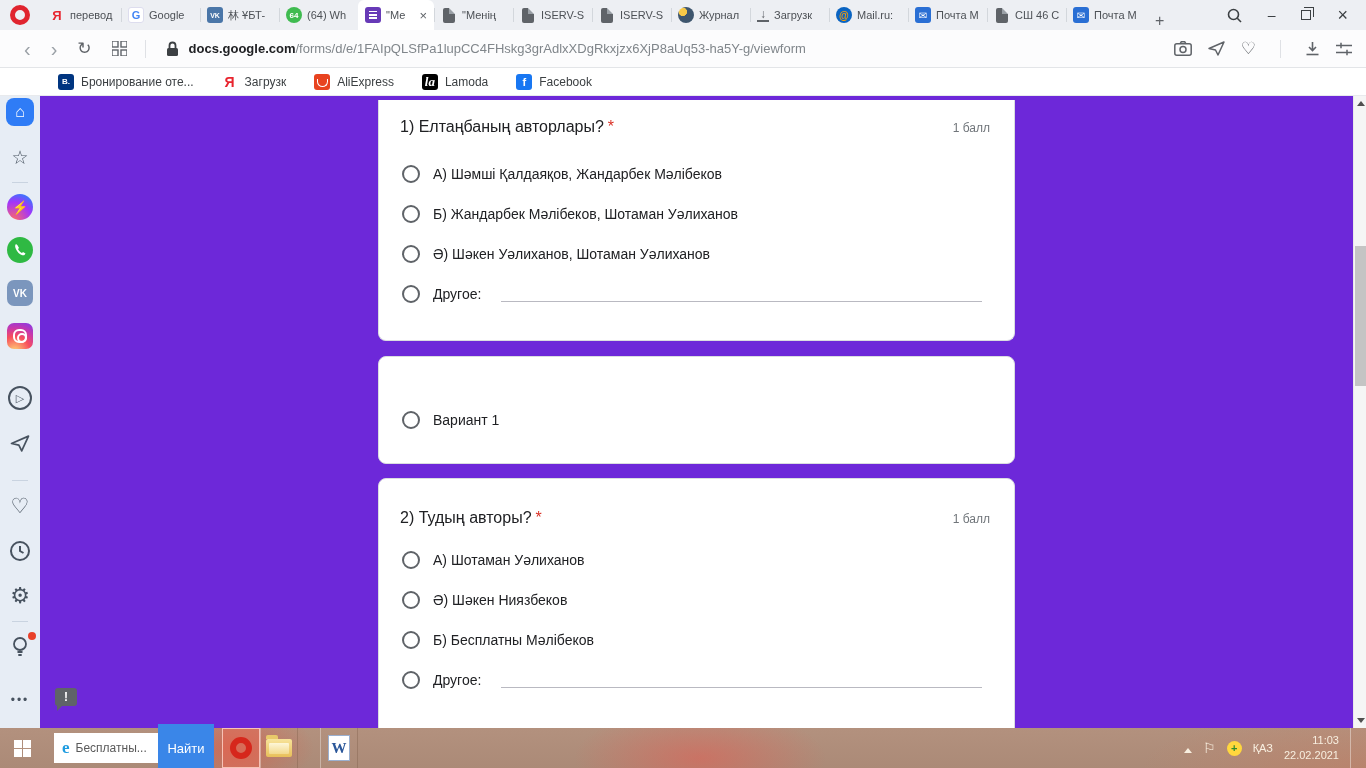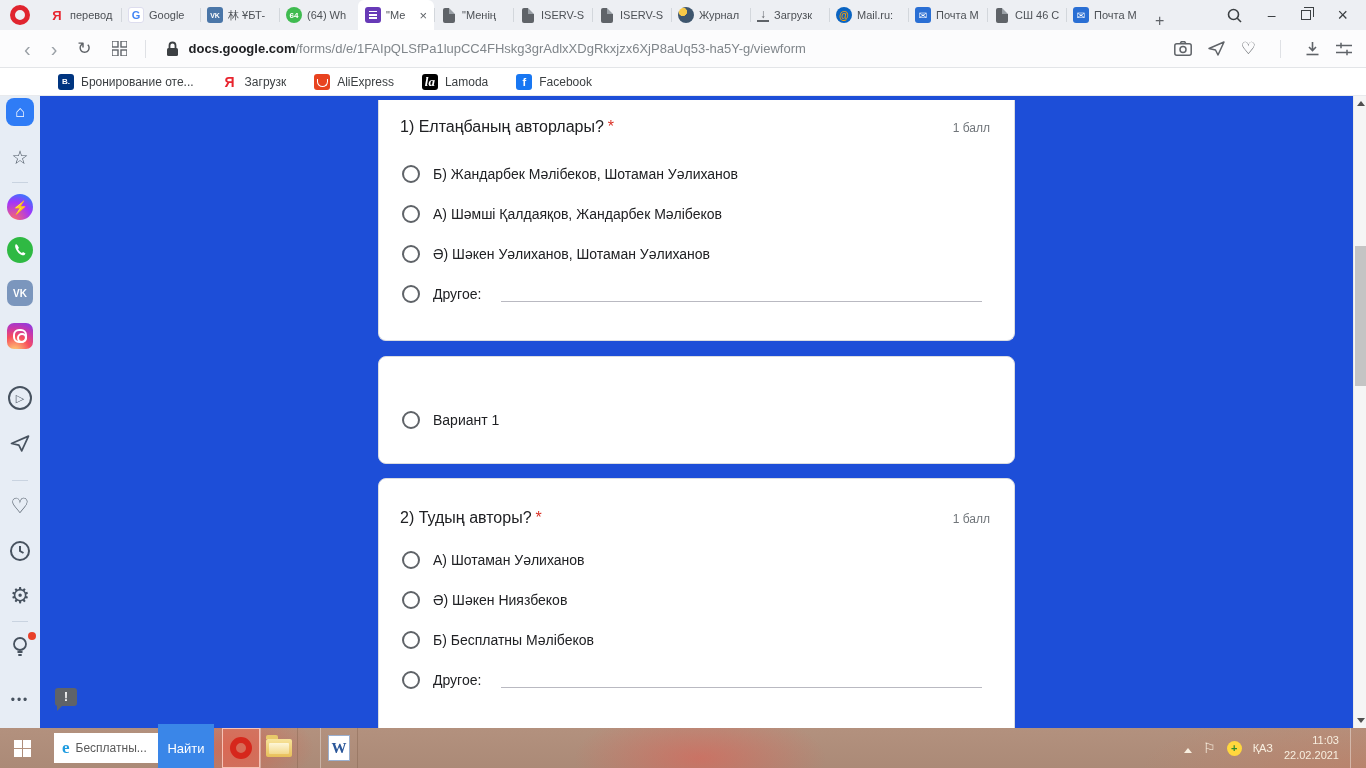--- a/index.html
+++ b/index.html
@@ -89,21 +89,21 @@
   .sq-ig::after { content:""; position:absolute; inset:6px; border:2px solid #fff; border-radius:6px; }
   .sq-ig::before { content:""; position:absolute; left:10px; top:10px; width:6px; height:6px;
     border:2px solid #fff; border-radius:50%; z-index:1; }
   .os-circle { border:2px solid #47525f; border-radius:50%; width:24px; height:24px; font-size:11px; }
   .bulb { position:relative; }
   .bulb-dot { position:absolute; top:-1px; right:-2px; width:8px; height:8px; background:#e8402a;
     border-radius:50%; }
   .os-more { letter-spacing:2px; font-size:12px; margin-top:8px; }
 
   
-  .page { flex:1; position:relative; background:#1d4ed8; overflow:hidden; }
+  .page { flex:1; position:relative; background:#6d28d9; overflow:hidden; }
   .card { position:absolute; left:338px; width:637px; background:#fff;
     border:1px solid #dadce0; border-radius:8px; }
   .card1 { top:4px; height:241px; border-top:none; border-radius:0 0 8px 8px; }
   .card2 { top:260px; height:108px; }
   .card3 { top:382px; height:290px; }
   .qhead { display:flex; justify-content:space-between; align-items:baseline; padding:18px 24px 0 21px; }
   .card3 .qhead { padding-top:30px; }
   .qtitle { font-size:16px; color:#202124; }
   .req { color:#d93025; margin-left:4px; }
   .qpoints { font-size:12px; color:#70757a; }
@@ -364,25 +364,25 @@
     <div class="card card1">
       <div class="qhead">
         <div class="qtitle">
           <span>1) Елтаңбаның авторлары?</span><span class="req">*</span>
         </div>
         <div class="qpoints">1 балл</div>
       </div>
       <div class="options">
         <div class="opt">
           <span class="radio"></span>
+          <span class="opt-label">А) Шәмші Қалдаяқов, Жандарбек Мәлібеков</span>
+        </div>
+        <div class="opt">
+          <span class="radio"></span>
           <span class="opt-label">Б) Жандарбек Мәлібеков, Шотаман Уәлиханов</span>
-        </div>
-        <div class="opt">
-          <span class="radio"></span>
-          <span class="opt-label">А) Шәмші Қалдаяқов, Жандарбек Мәлібеков</span>
         </div>
         <div class="opt">
           <span class="radio"></span>
           <span class="opt-label">Ә) Шәкен Уәлиханов, Шотаман Уәлиханов</span>
         </div>
         <div class="opt">
           <span class="radio"></span>
           <span class="opt-label">Другое:</span>
           <span class="other-line"></span>
         </div>

